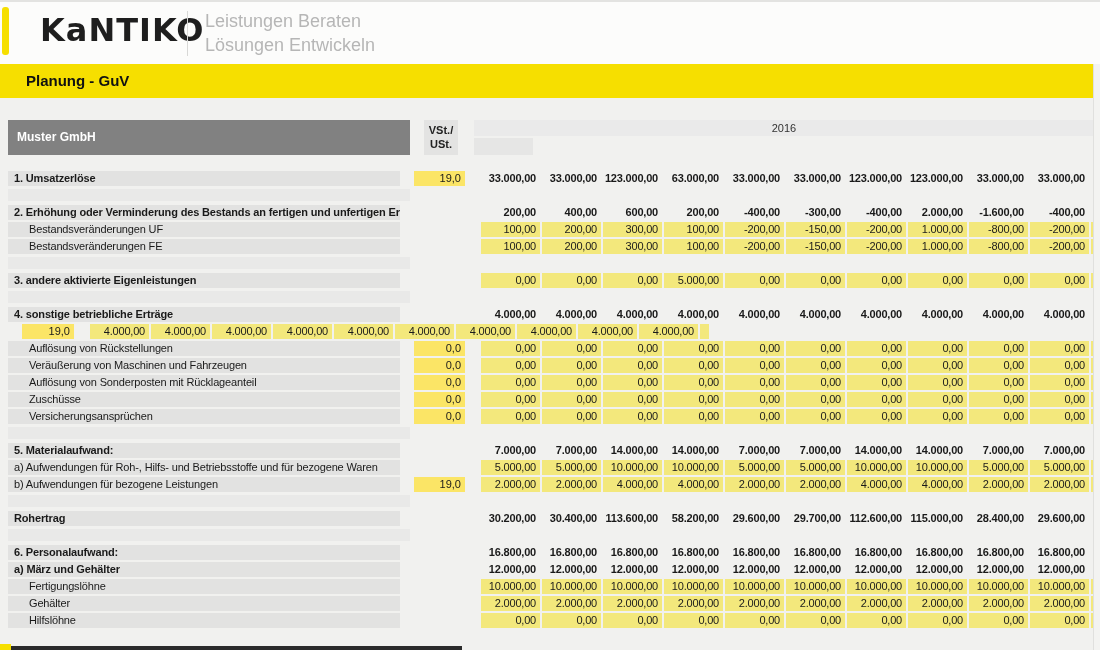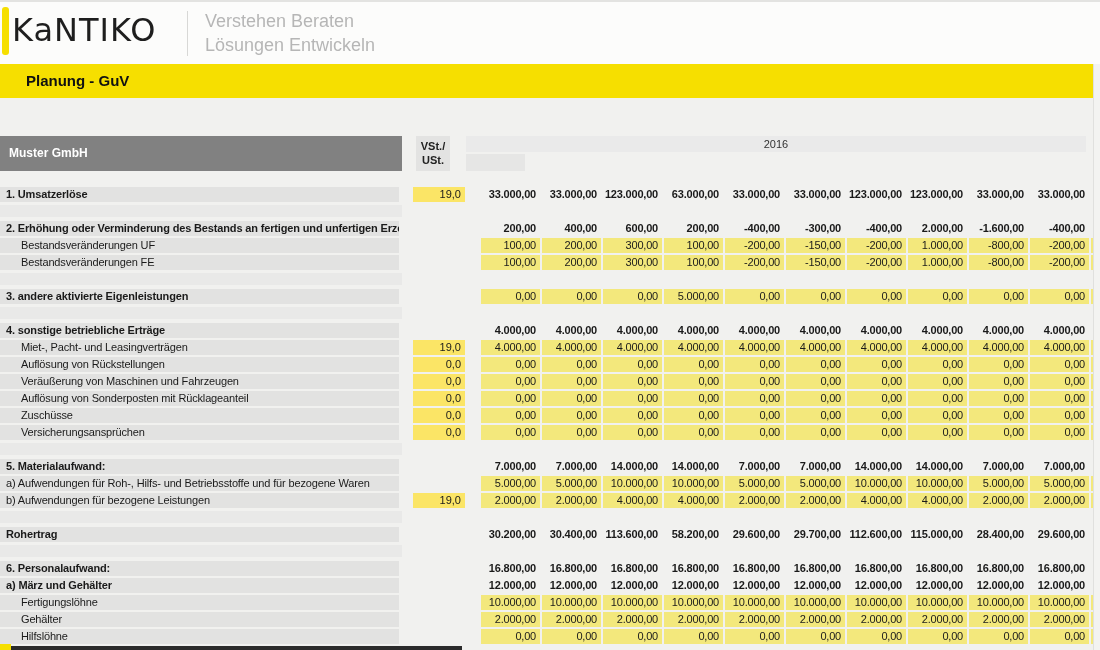--- a/index.html
+++ b/index.html
@@ -17,28 +17,28 @@
   }
   html,body{margin:0;padding:0;}
   .window{
     position:relative;width:1100px;height:650px;overflow:hidden;
     background:var(--page_bg);
     font-family:"Liberation Sans",sans-serif;color:#1a1a1a;
   }
   
   .top-header{position:relative;height:64px;background:var(--header_bg);border-top:2px solid #e3e3e1;box-sizing:border-box;}
   .accent-strip{position:absolute;left:2px;top:5px;width:7px;height:48px;background:var(--accent_yellow);border-radius:3px;}
-  .logo{position:absolute;left:12px;top:9px;font-size:32px;font-weight:normal;letter-spacing:1px;color:#1e1e1e;font-family:"DejaVu Sans",sans-serif;}
+  .logo{position:absolute;left:40px;top:9px;font-size:32px;font-weight:bold;letter-spacing:1px;color:#1e1e1e;font-family:"DejaVu Sans",sans-serif;}
   .logo-divider{position:absolute;left:187px;top:9px;width:1px;height:45px;background:#d8d8d6;}
   .tagline{position:absolute;left:205px;top:7px;font-size:18px;line-height:24px;color:var(--tagline_text);}
   
   .title-bar{height:34px;width:1093px;box-sizing:border-box;background:var(--accent_yellow);
     font-size:15px;font-weight:bold;line-height:34px;padding-left:26px;color:#111;}
   
-  .sheet{margin-top:38px;padding-left:0;}
+  .sheet{margin-top:22px;padding-left:8px;}
   .sheet-head{display:flex;height:35px;margin-bottom:16px;}
   .company-bar{width:402px;background:var(--company_bar);color:#fff;font-weight:bold;font-size:12px;
     line-height:35px;padding-left:9px;box-sizing:border-box;}
   .vst-head{width:34px;margin-left:14px;background:#e3e3e2;font-size:11px;font-weight:bold;
     text-align:center;line-height:14px;padding-top:3px;box-sizing:border-box;color:#222;}
   .months-region{margin-left:14px;width:622px;}
   .year-band{height:16px;margin-left:2px;margin-bottom:2px;background:var(--year_band);
     text-align:center;font-size:11px;line-height:16px;color:#333;}
   .months-row{display:flex;height:17px;flex-direction:column;}
   .mcell{width:59px;margin-left:2px;background:var(--month_cell);font-size:11px;line-height:17px;
@@ -69,21 +69,21 @@
 </head>
 <body>
 
 <div class="window">
 
   <div class="top-header">
     <div class="accent-strip"></div>
     <div class="logo">KaNTIKO</div>
     <div class="logo-divider"></div>
     <div class="tagline">
-      <div>Verstehen Beraten</div>
+      <div>Leistungen Beraten</div>
       <div>Lösungen Entwickeln</div>
     </div>
   </div>
 
   <div class="title-bar">Planung - GuV</div>
 
   <div class="sheet">
     <div class="sheet-head">
       <div class="company-bar">Muster GmbH</div>
       <div class="vst-head">
@@ -213,21 +213,20 @@
             <div class="cell calc">4.000,00</div>
             <div class="cell calc">4.000,00</div>
             <div class="cell calc">4.000,00</div>
             <div class="cell calc">4.000,00</div>
             <div class="cell calc">4.000,00</div>
             <div class="cell calc">4.000,00</div>
             <div class="cell sliver calc"></div>
           </div>
         </div>
         <div class="row">
-          <div class="label ind">Miet-, Pacht- und Leasingverträgen</div>
           <div class="vst filled">19,0</div>
           <div class="vals">
             <div class="cell input">4.000,00</div>
             <div class="cell input">4.000,00</div>
             <div class="cell input">4.000,00</div>
             <div class="cell input">4.000,00</div>
             <div class="cell input">4.000,00</div>
             <div class="cell input">4.000,00</div>
             <div class="cell input">4.000,00</div>
             <div class="cell input">4.000,00</div>

